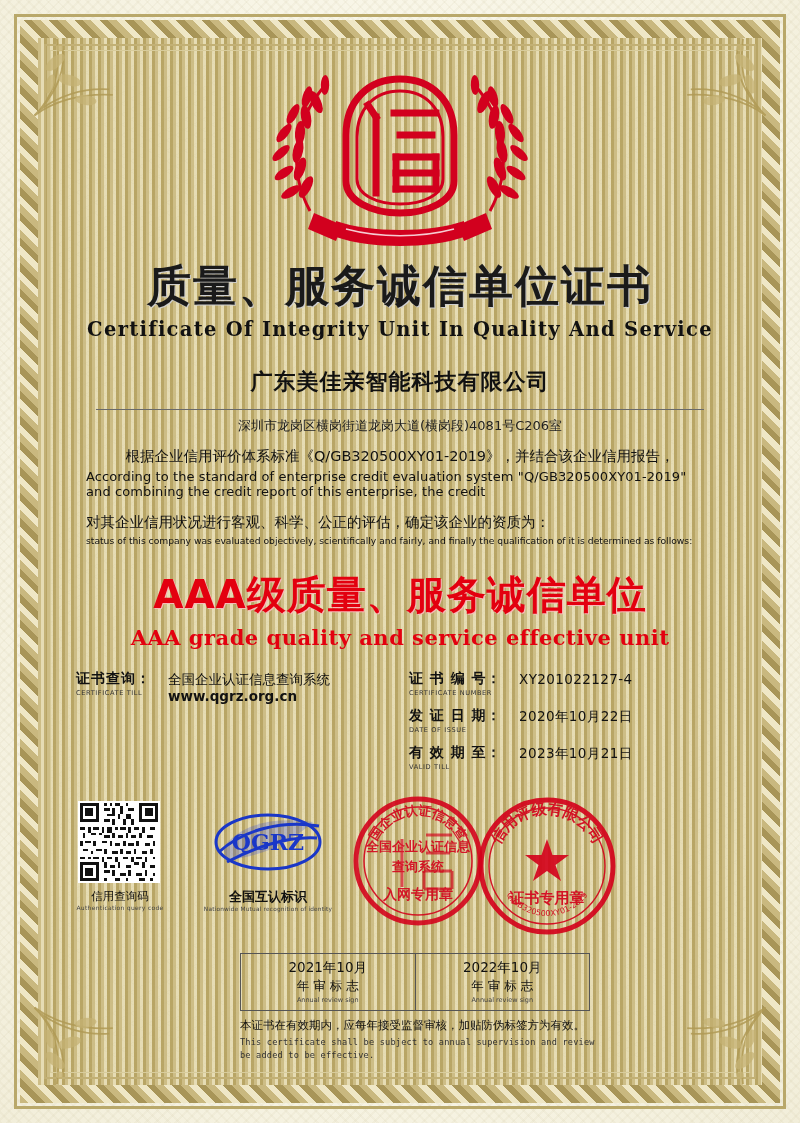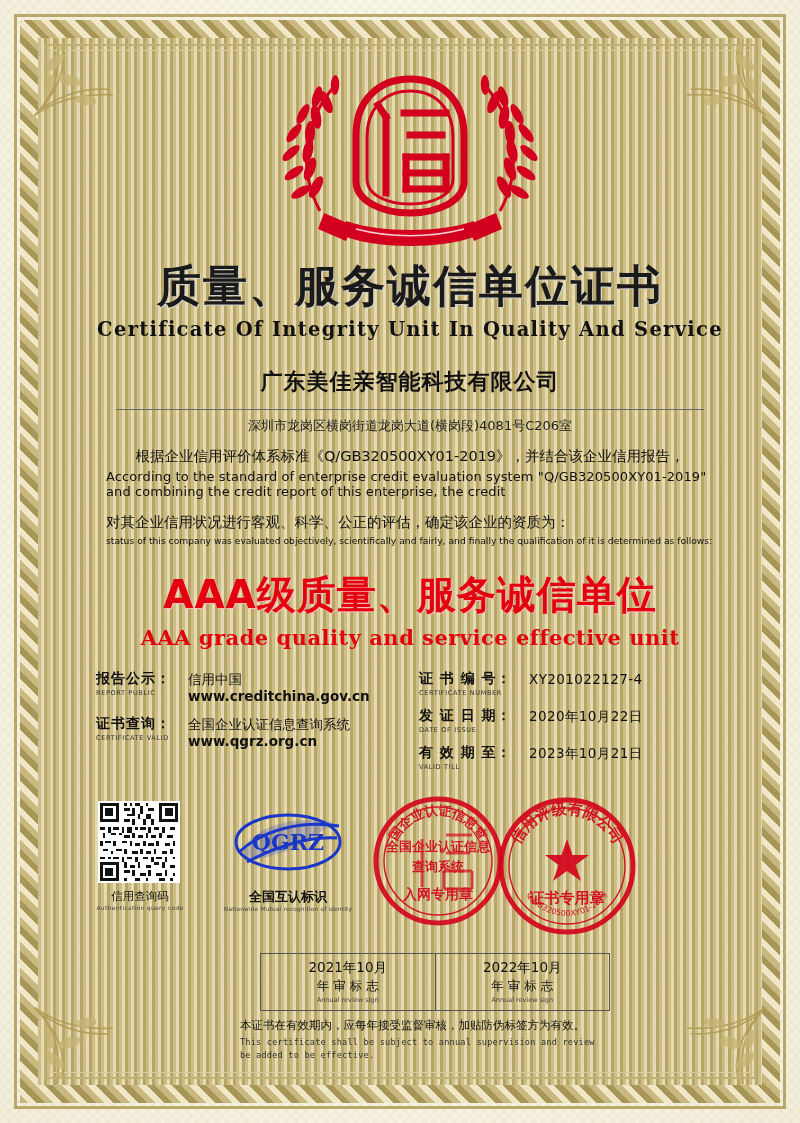--- a/index.html
+++ b/index.html
@@ -47,21 +47,21 @@
       repeating-linear-gradient(-30deg, rgba(190,180,130,0.07) 0 1px, rgba(255,255,255,0) 1px 9px);
   }
   
   .corner{position:absolute;width:90px;height:90px;opacity:.85;}
   .c-tl{left:30px;top:30px;}
   .c-tr{right:30px;top:30px;transform:scaleX(-1);}
   .c-bl{left:30px;bottom:30px;transform:scaleY(-1);}
   .c-br{right:30px;bottom:30px;transform:scale(-1,-1);}
 
   .content{
-    position:absolute;left:60px;top:58px;right:60px;bottom:58px;padding-left:20px;
+    position:absolute;left:60px;top:58px;right:60px;bottom:58px;
   }
 
   
   .emblem{
     position:relative;
     height:205px;
     display:flex;align-items:center;justify-content:center;
   }
   .emblem svg{display:block;}
 
@@ -406,36 +406,26 @@
       <div class="cn">对其企业信用状况进行客观、科学、公正的评估，确定该企业的资质为：</div>
       <div class="en">status of this company was evaluated objectively, scientifically and fairly, and finally the qualification of it is determined as follows:</div>
     </div>
 
     <div class="grade-cn">AAA级质量、服务诚信单位</div>
     <div class="grade-en">AAA grade quality and service effective unit</div>
 
     <div class="info">
       <div class="info-col left">
 
-        <div class="info-row">
-          <div class="lbl">
-            <div class="cn">报告公示：</div>
-            <div class="en">REPORT PUBLIC</div>
-          </div>
-          <div class="val">
-            <span>信用中国</span>
-            <span class="l2">www.creditchina.gov.cn</span>
-          </div>
-        </div>
 
 
         <div class="info-row">
           <div class="lbl">
             <div class="cn">证书查询：</div>
-            <div class="en">CERTIFICATE VALID</div>
+            <div class="en">CERTIFICATE TILL</div>
           </div>
           <div class="val">
             <span>全国企业认证信息查询系统</span>
             <span class="l2">www.qgrz.org.cn</span>
           </div>
         </div>
 
       </div>
 
       <div class="info-col right">

